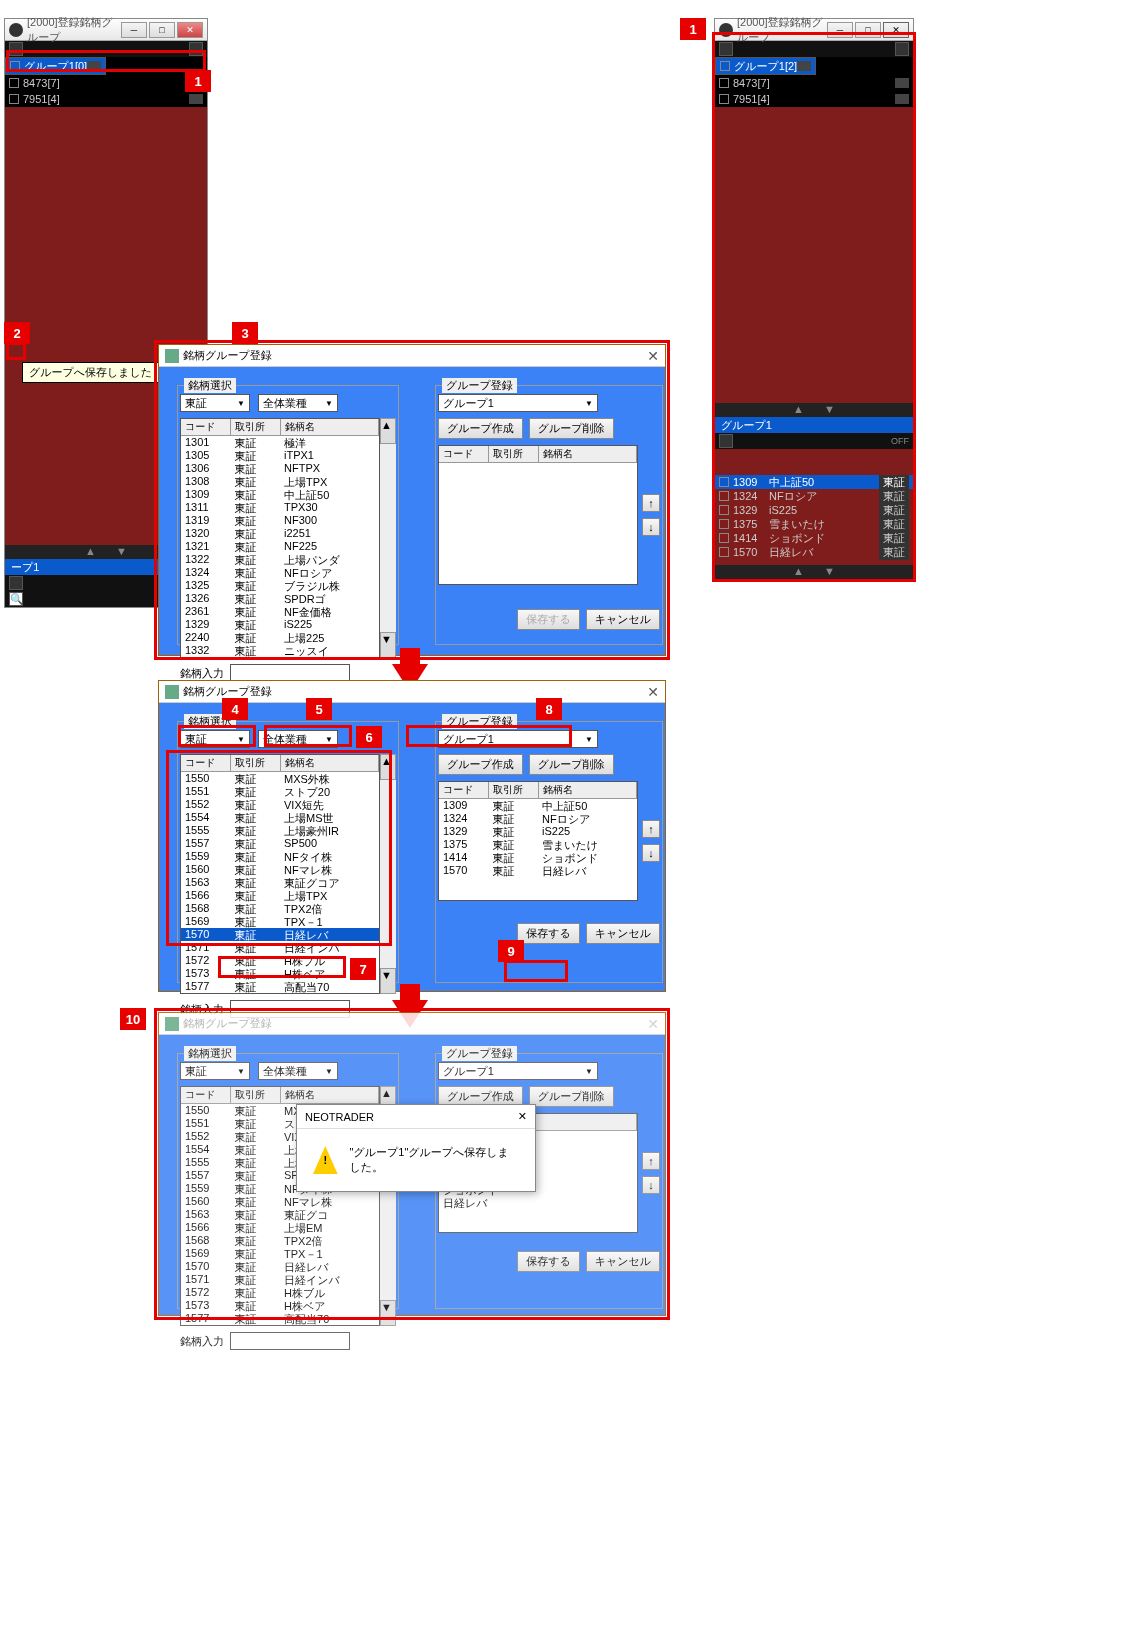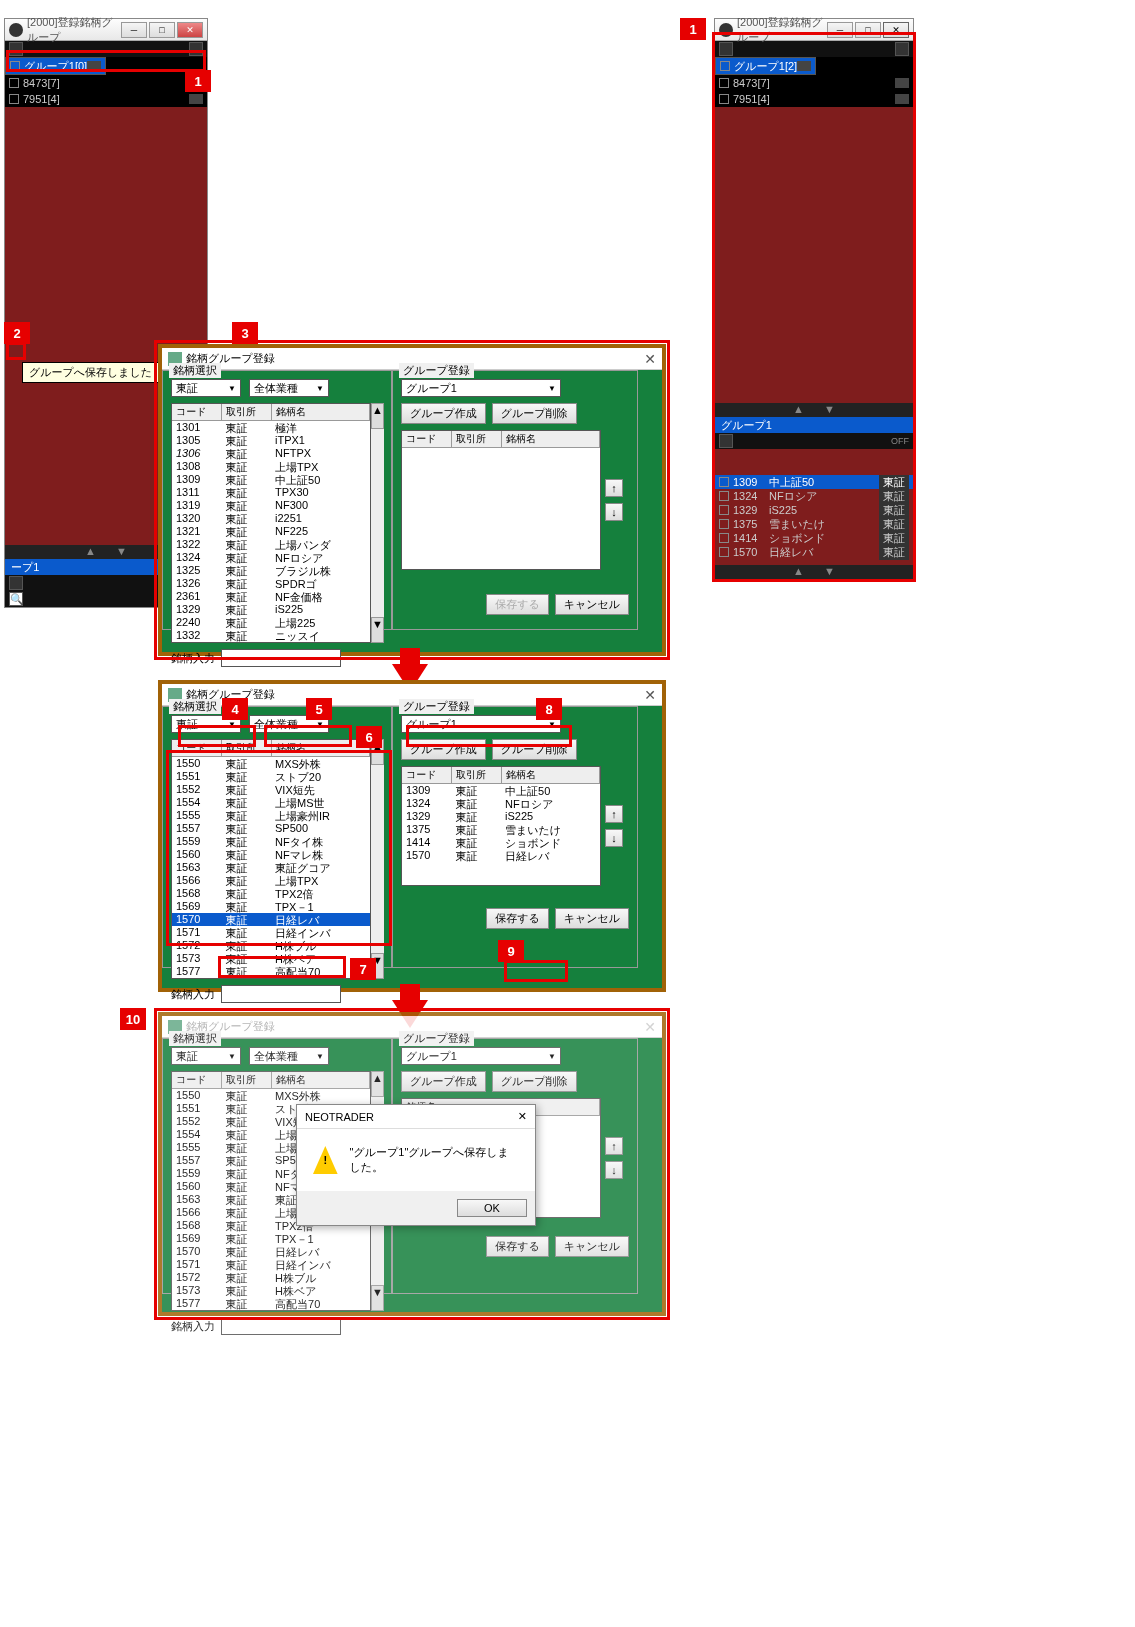--- a/index.html
+++ b/index.html
@@ -15,25 +15,25 @@
 .grow{display:flex;align-items:center;height:16px;padding:0 4px;color:#ccc;justify-content:space-between}
 .grow.sel{background:#0a5acc;color:#fff}
 .grow .sq{width:10px;height:10px;border:1px solid #888;margin-right:4px}
 .grow .mic{width:14px;height:10px;background:#444}
 .sep{height:16px;background:#0a5acc;color:#fff;display:flex;align-items:center;padding:0 6px}
 .toolrow{display:flex;height:16px;align-items:center;background:#111;padding:0 4px;gap:4px}
 .toolrow .ti{width:14px;height:14px;background:#333;border:1px solid #555}
 .tooltip{position:absolute;background:#ffffe1;border:1px solid #000;padding:2px 6px;color:#000}
 .marker{position:absolute;background:#e60000;color:#fff;font-weight:bold;width:26px;height:22px;display:flex;align-items:center;justify-content:center;font-size:13px;z-index:50}
 .redbox{position:absolute;border:3px solid #e60000;z-index:40;pointer-events:none}
-.dlg{position:absolute;background:#15803d;border:4px solid #a16207}
+.dlg{position:absolute;background:#3b82f6;border:1px solid #a16207}
 .dlg .dtb{height:22px;display:flex;align-items:center;padding:0 6px;background:#fff;border-bottom:1px solid #ccc}
 .dlg .dtb .dic{width:14px;height:14px;background:#6a8;margin-right:4px}
 .dlg .dtb .x{margin-left:auto;font-size:14px;color:#555}
-.fset{border:1px solid #999;margin:0;padding:8px 8px 6px;position:relative}
+.fset{border:1px solid #999;margin:18px;padding:8px 2px 6px;position:relative}
 .fset .leg{position:absolute;top:-8px;left:6px;background:#f0f0f0;padding:0 4px}
 .sel{background:#fff;border:1px solid #555;height:18px;display:inline-flex;align-items:center;padding:0 4px;justify-content:space-between}
 .sel .ar{font-size:8px}
 .tbl{border:1px solid #555;background:#fff}
 .tbl .hdr{display:flex;background:#eee;border-bottom:1px solid #999}
 .tbl .hdr .c{border-right:1px solid #999;padding:1px 4px;font-size:10px}
 .tbl .bd{overflow:hidden}
 .tbl .r{display:flex;font-size:10px;height:13px}
 .tbl .r .c{padding:0 4px}
 .tbl .r.hl{background:#0a5acc;color:#fff}
@@ -151,21 +151,21 @@
                 <div class="c" style="width: 50px;">1301</div>
                 <div class="c" style="width: 50px;">東証</div>
                 <div class="c" style="width: 100px;">極洋</div>
               </div>
               <div class="r">
                 <div class="c" style="width: 50px;">1305</div>
                 <div class="c" style="width: 50px;">東証</div>
                 <div class="c" style="width: 100px;">iTPX1</div>
               </div>
               <div class="r">
-                <div class="c" style="width: 50px; font-style: italic;">1306</div>
+                <div class="c" style="width: 50px;">1306</div>
                 <div class="c" style="width: 50px;">東証</div>
                 <div class="c" style="width: 100px;">NFTPX</div>
               </div>
               <div class="r">
                 <div class="c" style="width: 50px;">1308</div>
                 <div class="c" style="width: 50px;">東証</div>
                 <div class="c" style="width: 100px;">上場TPX</div>
               </div>
               <div class="r">
                 <div class="c" style="width: 50px;">1309</div>
@@ -658,23 +658,20 @@
 
 <div class="mbox" style="left:296px;top:1104px;width:240px">
   <div class="mtb">
       <span>NEOTRADER</span>
       <span class="x" style="margin-left:auto">✕</span>
     </div>
   <div class="mbd">
       <div class="warn">!</div>
       <span>"グループ1"グループへ保存しました。</span>
     </div>
-  <div class="mft">
-      <div class="btn" style="width:70px">OK</div>
-    </div>
 </div>
 
 <div class="redbox" style="left:712px;top:32px;width:204px;height:550px"></div>
 <div class="marker" style="left:680px;top:18px">1</div>
 <div class="win" style="left:714px;top:18px;width:200px;height:562px">
   <div class="titlebar">
       <span class="ico"></span>
       <span class="ttl">[2000]登録銘柄グループ</span>
     <div class="btns">
         <div class="wb">─</div>

